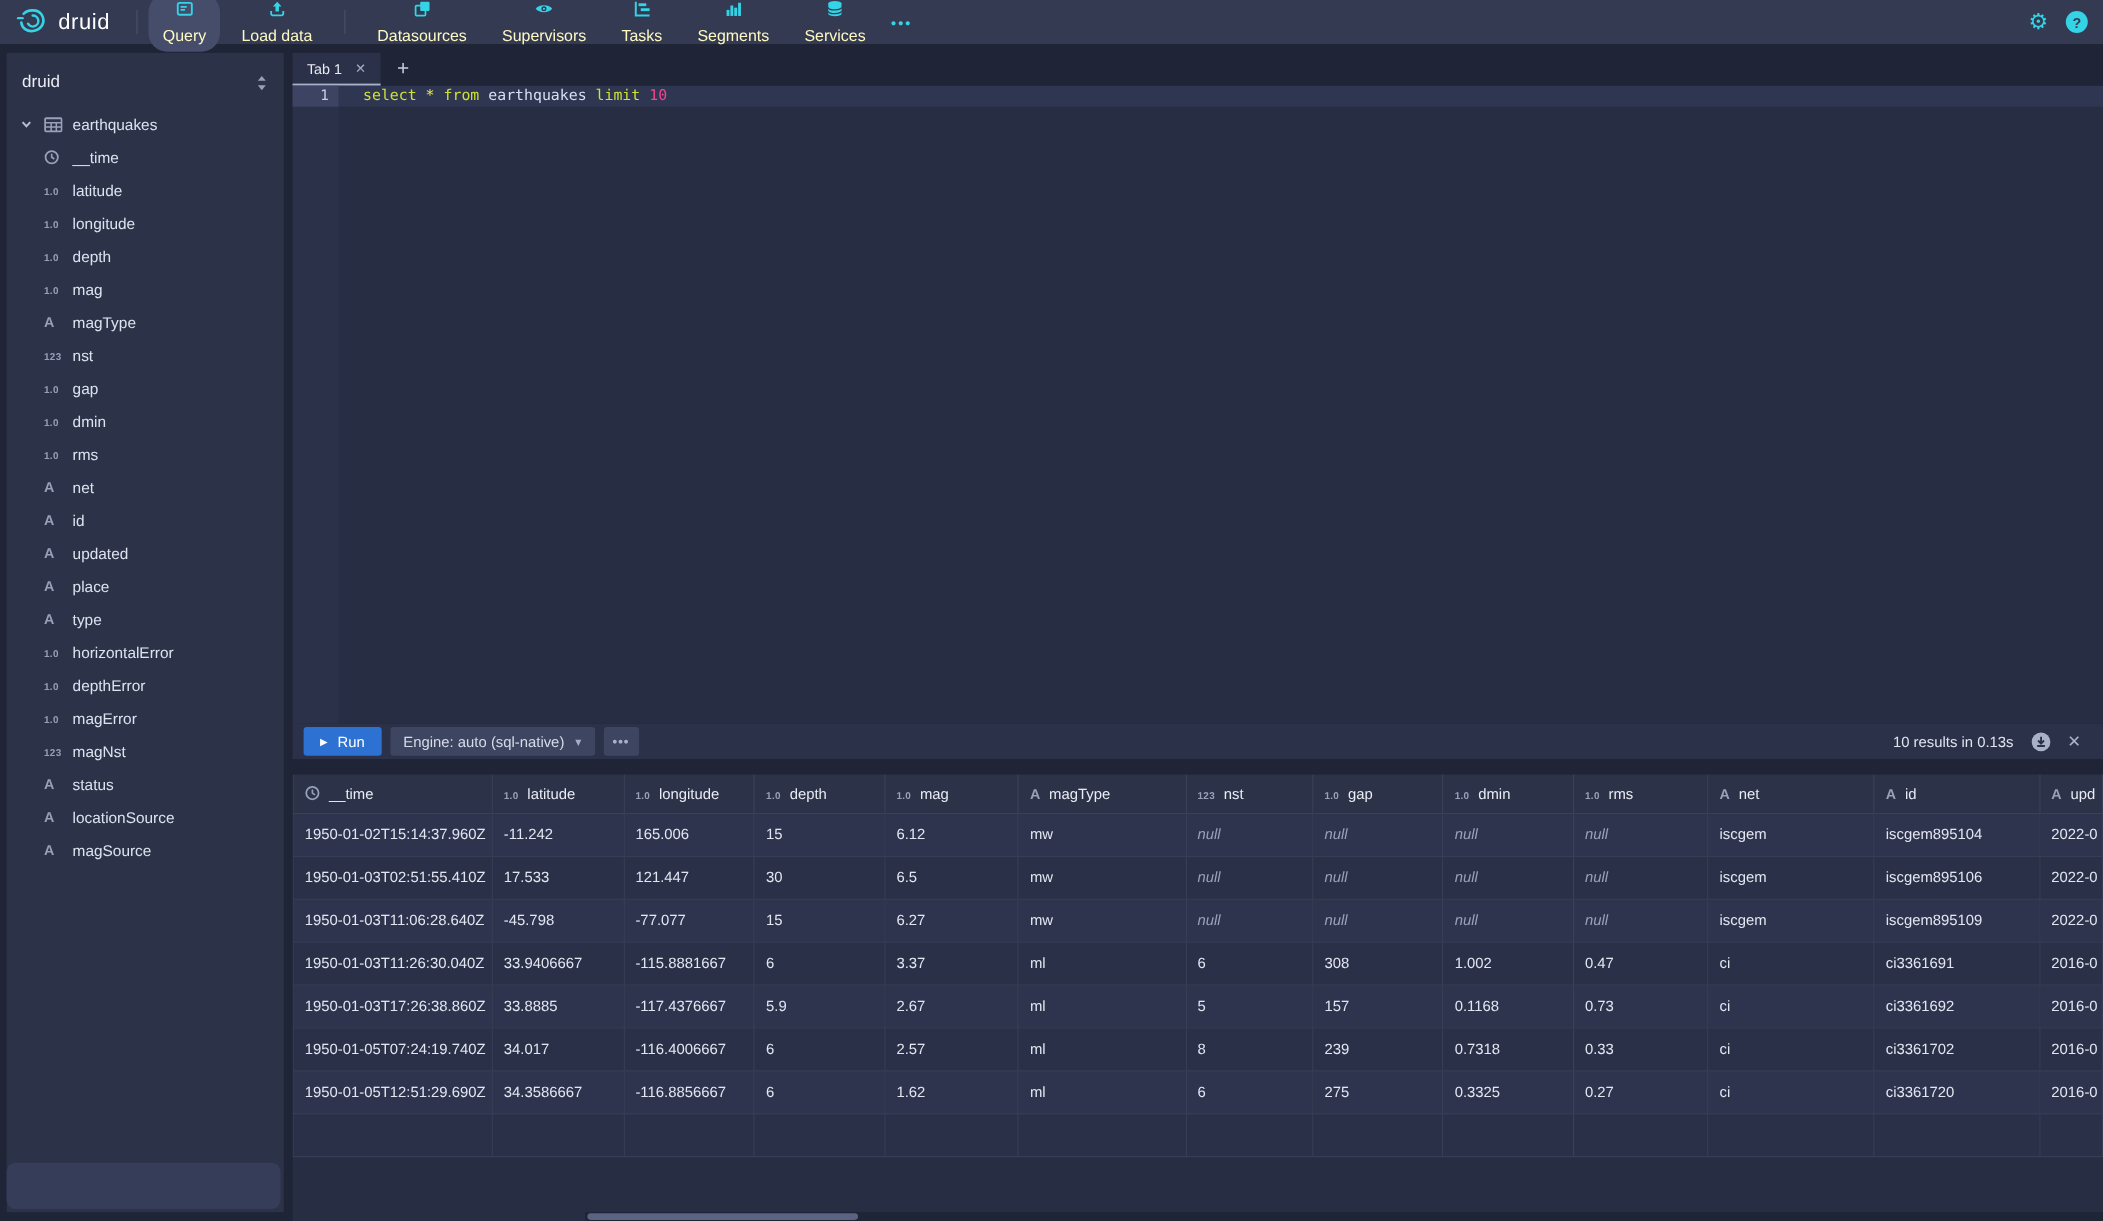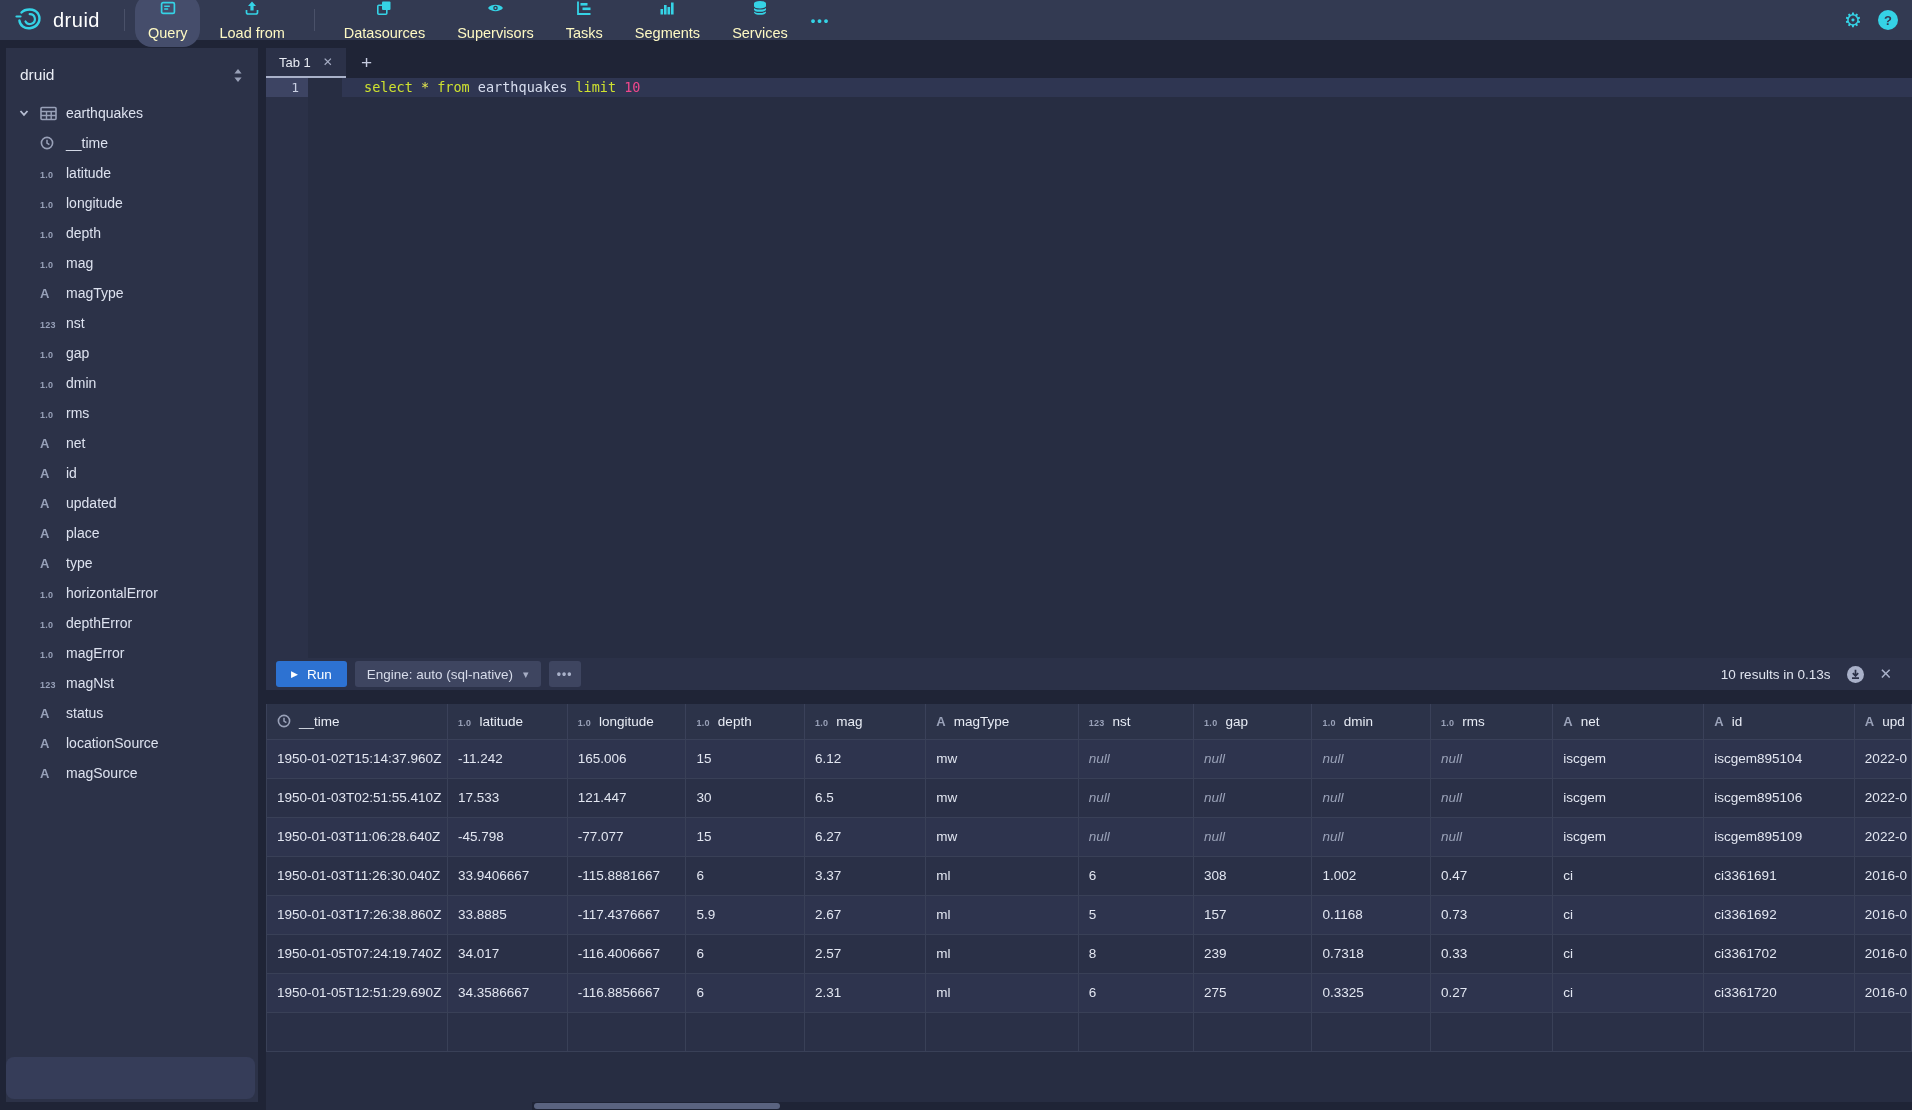--- a/index.html
+++ b/index.html
@@ -73,21 +73,21 @@
   }
   .tab-close { color:#a6adc4; font-size:12px; cursor:pointer; }
   .tab-add { display:flex; align-items:center; padding:0 15px; color:#c6cce0; font-size:19px; cursor:pointer; }
 
   .editor { position:absolute; top:30px; left:0; right:0; height:580px; background:#272d42; display:flex; }
   .gutter { width:42px; background:#2b3148; font-family:"DejaVu Sans Mono", monospace; font-size:13px; color:#8f97b2; }
   .gutter-line { height:19px; line-height:19px; text-align:right; padding-right:9px; }
   .gutter-line.active { background:#3d4463; color:#c9cfe2; }
   .codearea { flex:1; font-family:"DejaVu Sans Mono", monospace; font-size:13.5px; }
   .code-line { height:19px; line-height:19px; padding-left:22px; white-space:pre; }
-  .code-line.active { background:#2f3652;margin-left:34px; }
+  .code-line.active { background:#2f3652; }
   .tok-kw { color:#cfe22f; }
   .tok-op { color:#e8ea4f; }
   .tok-id { color:#d9dff0; }
   .tok-num { color:#f1478c; }
   .tok-pl { color:#d9dff0; }
 
   
   .runbar {
     position:absolute; top:610px; left:0; right:0; height:32px;
     background:#2b3148; display:flex; align-items:center; padding:0 10px; gap:8px;
@@ -149,21 +149,21 @@
         </span>
         <span>Query</span>
       </div>
       <div class="nav-item">
         <span class="icon">
           <svg width="16" height="16" viewBox="0 0 16 16">
             <path d="M8 1.5 L12 6 H9.6 V10.5 H6.4 V6 H4 Z" fill="#35d3e6"></path>
             <path d="M2.5 10 v2.5 a1.5 1.5 0 0 0 1.5 1.5 h8 a1.5 1.5 0 0 0 1.5 -1.5 V10" stroke="#35d3e6" stroke-width="1.7" fill="none"></path>
           </svg>
         </span>
-        <span>Load from</span>
+        <span>Load data</span>
       </div>
       <div class="nav-divider"></div>
       <div class="nav-item">
         <span class="icon">
           <svg width="16" height="16" viewBox="0 0 16 16">
             <rect x="1.8" y="5.2" width="9" height="9" rx="1" fill="none" stroke="#35d3e6" stroke-width="1.6"></rect>
             <rect x="6" y="1.5" width="8.5" height="8.5" rx="1" fill="#35d3e6"></rect>
           </svg>
         </span>
         <span>Datasources</span>
@@ -647,21 +647,21 @@
             <td>0.33</td>
             <td>ci</td>
             <td>ci3361702</td>
             <td>2016-0</td>
           </tr>
           <tr>
             <td>1950-01-05T12:51:29.690Z</td>
             <td>34.3586667</td>
             <td>-116.8856667</td>
             <td>6</td>
-            <td>2.31</td>
+            <td>1.62</td>
             <td>ml</td>
             <td>6</td>
             <td>275</td>
             <td>0.3325</td>
             <td>0.27</td>
             <td>ci</td>
             <td>ci3361720</td>
             <td>2016-0</td>
           </tr>
           <tr>

